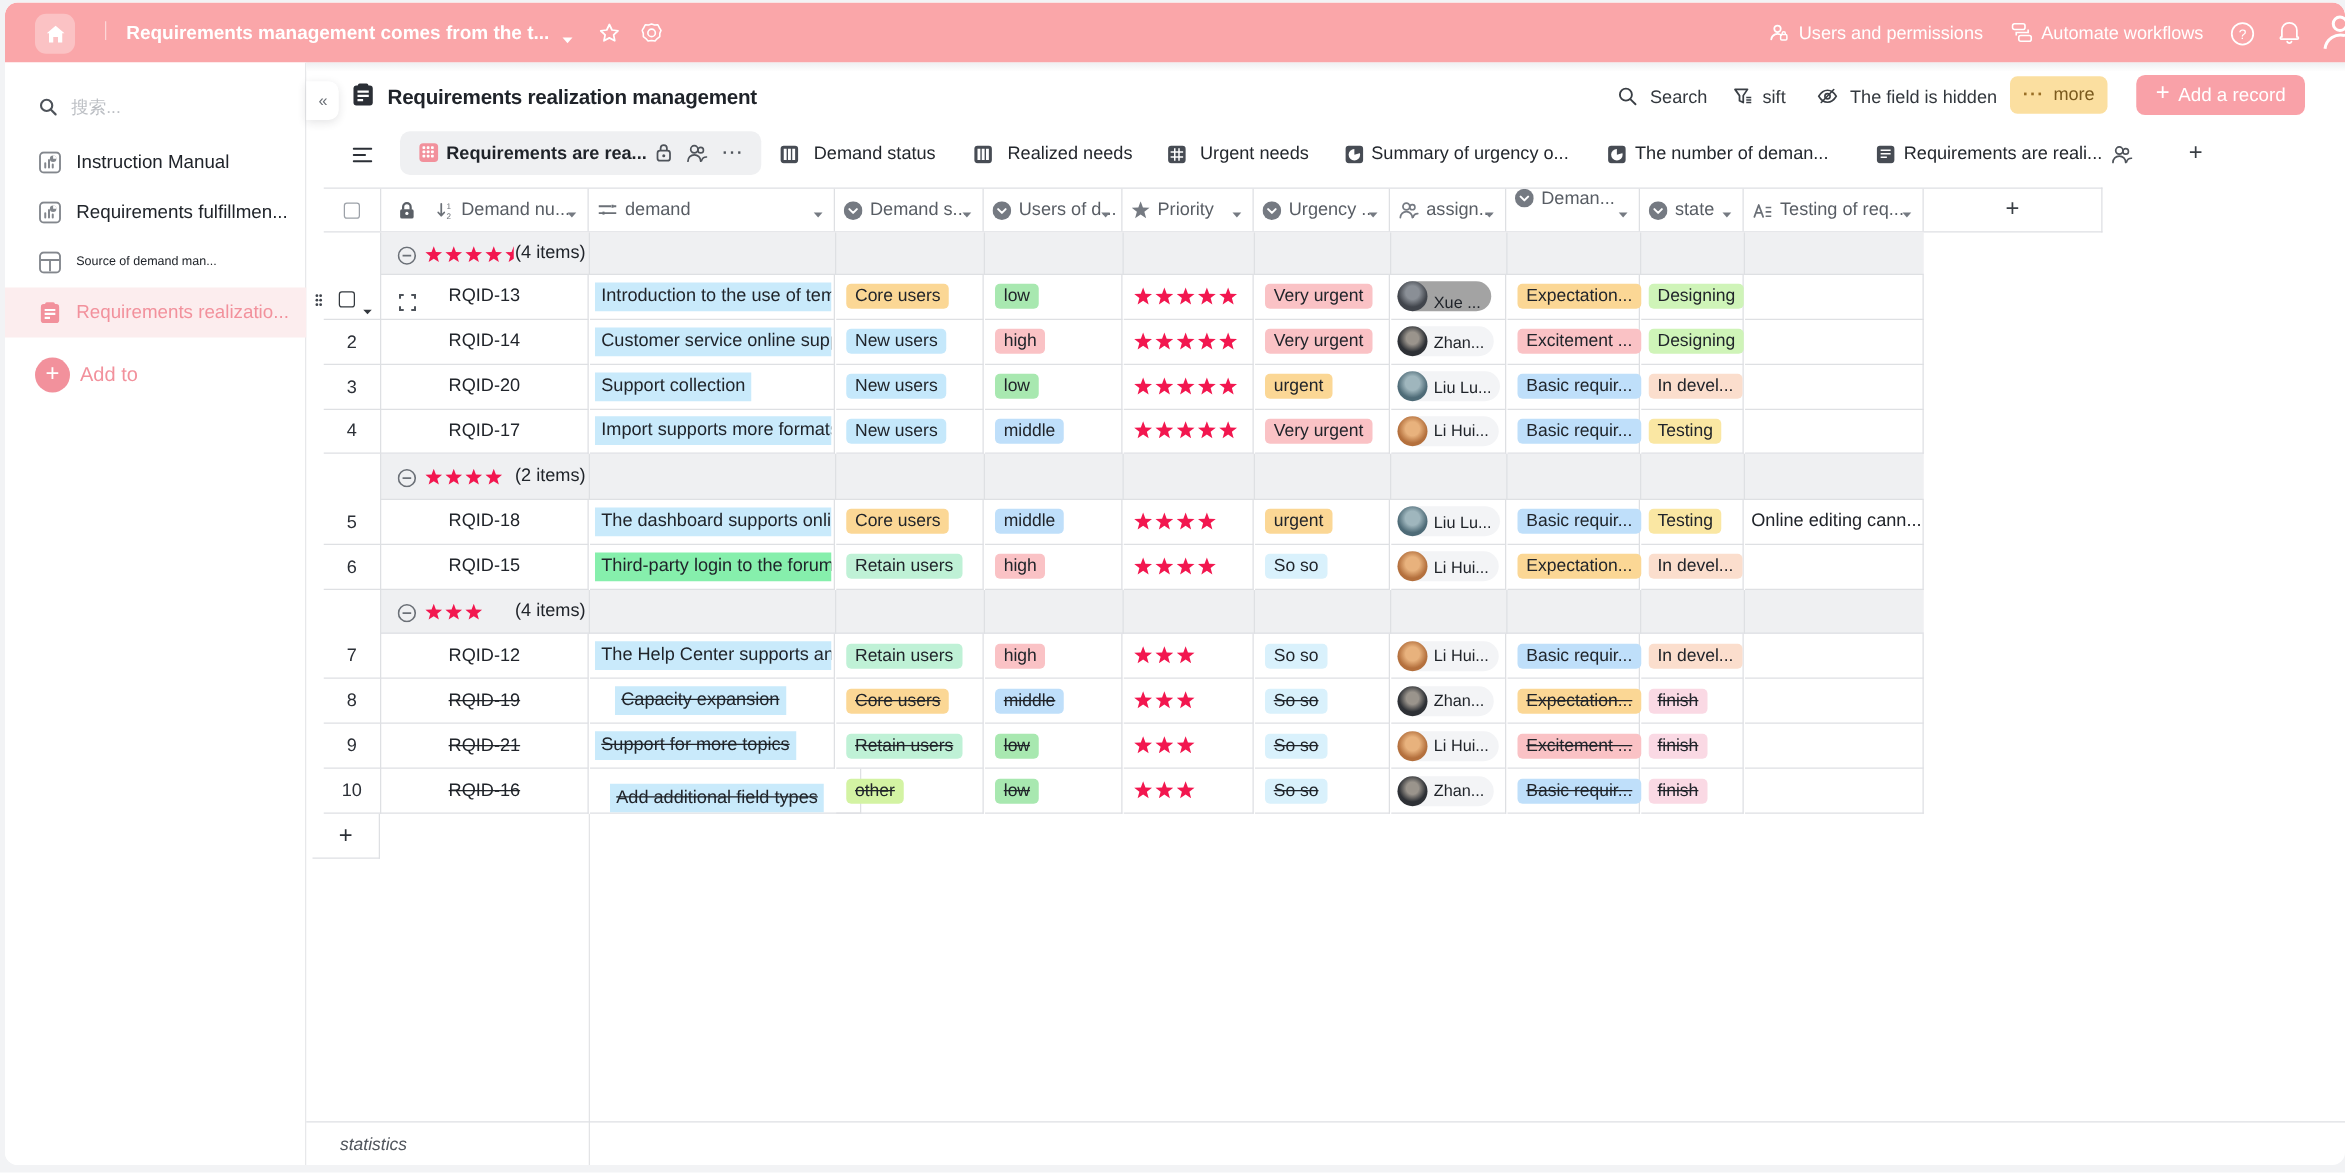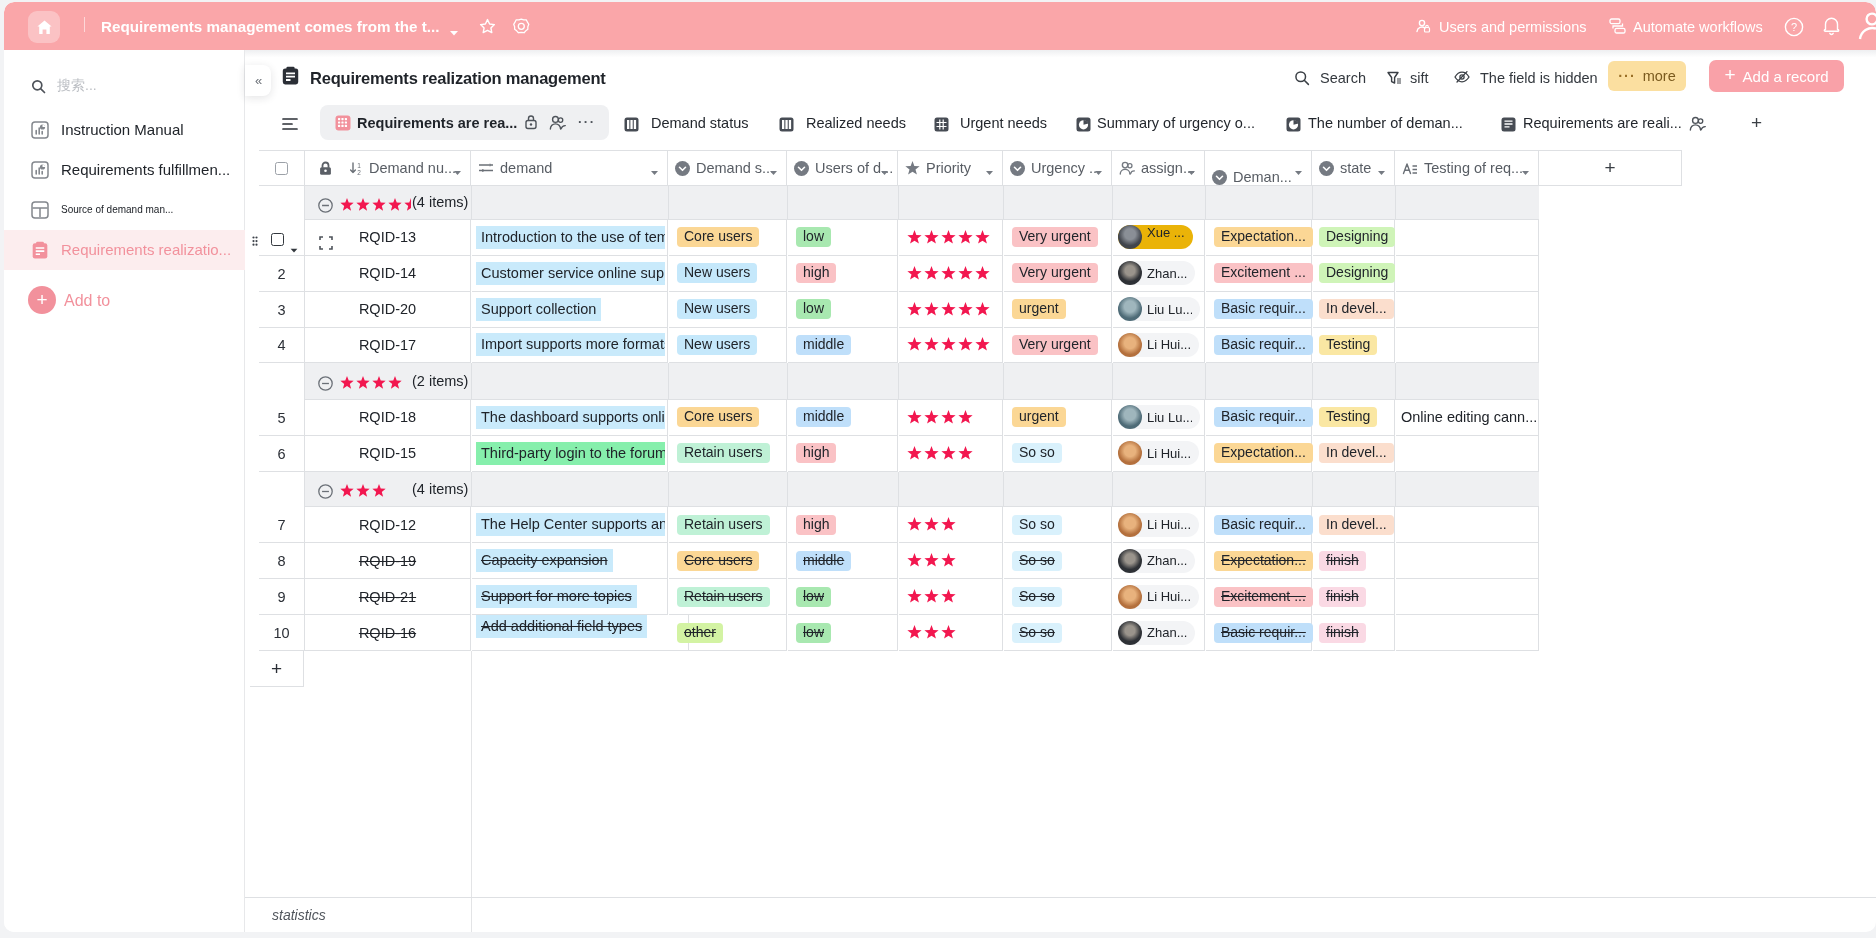--- a/index.html
+++ b/index.html
@@ -259,21 +259,21 @@
         <circle cx="6.08" cy="5.12" r="2.72" stroke="#757A82" stroke-width="1.4" fill="none"></circle>
         <circle cx="10.88" cy="5.76" r="2.08" stroke="#757A82" stroke-width="1.3" fill="none"></circle>
         <path d="M1.28 14.08 a4.8 4.8 0 0 1 9.6 0" stroke="#757A82" stroke-width="1.4" fill="none" stroke-linecap="round"></path>
         <path d="M11.52 13.76 a3.84 3.84 0 0 1 3.84 -2.88" stroke="#757A82" stroke-width="1.3" fill="none" stroke-linecap="round"></path>
       </svg>
       <span style="color:#585D64;font-size:14.5px;margin-left:6px;white-space:nowrap">assign...</span>
       <span style="position:absolute;right:8px;top:13px"><svg width="9" height="6" viewBox="0 0 9 6" style="vertical-align:2px">
           <path d="M1 1 L4.5 5 L8 1 Z" fill="#757A82"></path>
         </svg></span>
     </div>
-<div class="abs" style="left:1201px;top:149px;width:107px;height:34px;border-right:1px solid #DEE0E3;padding-left:7px;display:flex;align-items:flex-end;overflow:hidden">
+<div class="abs" style="left:1201px;top:149px;width:107px;height:34px;border-right:1px solid #DEE0E3;padding-left:7px;display:flex;align-items:flex-start;overflow:hidden">
       <svg width="15" height="15" viewBox="0 0 15 15" style="vertical-align:-3px">
         <circle cx="7.5" cy="7.5" r="7.5" fill="#757A82"></circle>
         <path d="M4.5 6.3 L7.5 9.3 L10.5 6.3" stroke="#fff" stroke-width="1.6" fill="none" stroke-linecap="round" stroke-linejoin="round"></path>
       </svg>
       <span style="color:#585D64;font-size:14.5px;margin-left:6px;white-space:nowrap">Deman...</span>
       <span style="position:absolute;right:8px;top:13px"><svg width="9" height="6" viewBox="0 0 9 6" style="vertical-align:2px">
           <path d="M1 1 L4.5 5 L8 1 Z" fill="#757A82"></path>
         </svg></span>
     </div>
 <div class="abs" style="left:1308px;top:149px;width:83px;height:34px;border-right:1px solid #DEE0E3;padding-left:7px;display:flex;align-items:center;overflow:hidden">
@@ -402,21 +402,21 @@
         <polygon points="24.50,1.00 26.35,5.95 31.63,6.18 27.50,9.47 28.91,14.57 24.50,11.65 20.09,14.57 21.50,9.47 17.37,6.18 22.65,5.95" fill="#F2174F"></polygon>
         <polygon points="41.50,1.00 43.35,5.95 48.63,6.18 44.50,9.47 45.91,14.57 41.50,11.65 37.09,14.57 38.50,9.47 34.37,6.18 39.65,5.95" fill="#F2174F"></polygon>
         <polygon points="58.50,1.00 60.35,5.95 65.63,6.18 61.50,9.47 62.91,14.57 58.50,11.65 54.09,14.57 55.50,9.47 51.37,6.18 56.65,5.95" fill="#F2174F"></polygon>
         <polygon points="75.50,1.00 77.35,5.95 82.63,6.18 78.50,9.47 79.91,14.57 75.50,11.65 71.09,14.57 72.50,9.47 68.37,6.18 73.65,5.95" fill="#F2174F"></polygon>
       </svg>
     </div>
 <div class="abs" style="left:1000px;top:217.5px;width:108px;height:36px;border-right:1px solid #DEE0E3;border-bottom:1px solid #DEE0E3;display:flex;align-items:center;padding-left:8px">
       <span style="display:inline-block;background:#FAC2C5;border-radius:4px;padding:1px 7px 2px;font-size:14px;color:#20242A;line-height:17px;white-space:nowrap">Very urgent</span>
     </div>
 <div class="abs" style="left:1109px;top:217.5px;width:92px;height:36px;border-right:1px solid #DEE0E3;border-bottom:1px solid #DEE0E3;display:flex;align-items:center;padding-left:5px">
-      <span style="display:inline-flex;align-items:flex-start;background:#eab308;border-radius:12px;height:24px;padding-right:8px;max-width:82px">
+      <span style="display:inline-flex;align-items:flex-end;background:#a3a3a3;border-radius:12px;height:24px;padding-right:8px;max-width:82px">
         <span style="width:24px;height:24px;border-radius:50%;background:radial-gradient(circle at 50% 38%, #8a8f96 0 28%, #41454c 60%);flex:0 0 24px"></span>
         <span style="font-size:13px;color:#20242A;margin-left:5px;white-space:nowrap;overflow:hidden">Xue ...</span>
       </span>
     </div>
 <div class="abs" style="left:1202px;top:217.5px;width:106px;height:36px;border-right:1px solid #DEE0E3;border-bottom:1px solid #DEE0E3;display:flex;align-items:center;padding-left:8px">
       <span style="display:inline-block;background:#FBD795;border-radius:4px;padding:1px 7px 2px;font-size:14px;color:#20242A;line-height:17px;white-space:nowrap">Expectation...</span>
     </div>
 <div class="abs" style="left:1309px;top:217.5px;width:82px;height:36px;border-right:1px solid #DEE0E3;border-bottom:1px solid #DEE0E3;display:flex;align-items:center;padding-left:6px">
       <span style="display:inline-block;background:#CFF4B8;border-radius:4px;padding:1px 7px 2px;font-size:14px;color:#20242A;line-height:17px;white-space:nowrap">Designing</span>
     </div>
@@ -651,21 +651,21 @@
     </div>
 <div class="abs" style="left:1309px;top:505px;width:82px;height:36px;border-right:1px solid #DEE0E3;border-bottom:1px solid #DEE0E3;display:flex;align-items:center;padding-left:6px">
       <span style="display:inline-block;background:#FBDECD;border-radius:4px;padding:1px 7px 2px;font-size:14px;color:#20242A;line-height:17px;white-space:nowrap">In devel...</span>
     </div>
 <div class="abs" style="left:1392px;top:505px;width:143px;height:36px;border-right:1px solid #DEE0E3;border-bottom:1px solid #DEE0E3;display:flex;align-items:center;padding-left:5px;overflow:hidden"></div>
 <div class="abs" style="left:255px;top:541px;width:45px;height:36px;border-bottom:1px solid #DEE0E3;display:flex;align-items:center;justify-content:center"></div>
 <div class="abs" style="left:255px;top:541px;width:45px;height:36px;display:flex;align-items:center;justify-content:center;color:#2B2F36;font-size:14.5px">8</div>
 <div class="abs" style="left:300px;top:541px;width:167px;height:36px;border-left:1px solid #DEE0E3;border-right:1px solid #DEE0E3;border-bottom:1px solid #DEE0E3;display:flex;align-items:center;justify-content:center">
       <span style="color:#20242A;font-size:14.5px;text-decoration:line-through;white-space:nowrap">RQID-19</span>
     </div>
-<div class="abs" style="left:468px;top:541px;width:196px;height:36px;border-right:1px solid #DEE0E3;border-bottom:1px solid #DEE0E3;display:flex;align-items:center;padding-left:4px;overflow:hidden">
+<div class="abs" style="left:468px;top:541px;width:196px;height:36px;border-right:1px solid #DEE0E3;border-bottom:1px solid #DEE0E3;display:flex;align-items:center;padding-left:20px;overflow:hidden">
       <span style="background:#C9EAFB;padding:3px 5px;font-size:14.5px;color:#20242A;text-decoration:line-through;white-space:nowrap;display:inline-block;max-width:189px;overflow:hidden;line-height:17px">Capacity expansion</span>
     </div>
 <div class="abs" style="left:665px;top:541px;width:118px;height:36px;border-right:1px solid #DEE0E3;border-bottom:1px solid #DEE0E3;display:flex;align-items:center;padding-left:8px">
       <span style="display:inline-block;background:#FBD795;border-radius:4px;padding:1px 7px 2px;font-size:14px;color:#20242A;text-decoration:line-through;line-height:17px;white-space:nowrap">Core users</span>
     </div>
 <div class="abs" style="left:784px;top:541px;width:110px;height:36px;border-right:1px solid #DEE0E3;border-bottom:1px solid #DEE0E3;display:flex;align-items:center;padding-left:8px">
       <span style="display:inline-block;background:#BFDFFA;border-radius:4px;padding:1px 7px 2px;font-size:14px;color:#20242A;text-decoration:line-through;line-height:17px;white-space:nowrap">middle</span>
     </div>
 <div class="abs" style="left:895px;top:541px;width:104px;height:36px;border-right:1px solid #DEE0E3;border-bottom:1px solid #DEE0E3;display:flex;align-items:center;padding-left:8px">
       <svg width="51" height="17" viewBox="0 0 51 17" style="vertical-align:middle">
@@ -725,21 +725,21 @@
     </div>
 <div class="abs" style="left:1309px;top:577px;width:82px;height:36px;border-right:1px solid #DEE0E3;border-bottom:1px solid #DEE0E3;display:flex;align-items:center;padding-left:6px">
       <span style="display:inline-block;background:#FAD9E4;border-radius:4px;padding:1px 7px 2px;font-size:14px;color:#20242A;text-decoration:line-through;line-height:17px;white-space:nowrap">finish</span>
     </div>
 <div class="abs" style="left:1392px;top:577px;width:143px;height:36px;border-right:1px solid #DEE0E3;border-bottom:1px solid #DEE0E3;display:flex;align-items:center;padding-left:5px;overflow:hidden"></div>
 <div class="abs" style="left:255px;top:613px;width:45px;height:36px;border-bottom:1px solid #DEE0E3;display:flex;align-items:center;justify-content:center"></div>
 <div class="abs" style="left:255px;top:613px;width:45px;height:36px;display:flex;align-items:center;justify-content:center;color:#2B2F36;font-size:14.5px">10</div>
 <div class="abs" style="left:300px;top:613px;width:167px;height:36px;border-left:1px solid #DEE0E3;border-right:1px solid #DEE0E3;border-bottom:1px solid #DEE0E3;display:flex;align-items:center;justify-content:center">
       <span style="color:#20242A;font-size:14.5px;text-decoration:line-through;white-space:nowrap">RQID-16</span>
     </div>
-<div class="abs" style="left:468px;top:613px;width:217px;height:36px;border-right:1px solid #DEE0E3;border-bottom:1px solid #DEE0E3;display:flex;align-items:flex-start;padding-left:4px;overflow:hidden">
+<div class="abs" style="left:468px;top:613px;width:217px;height:36px;border-right:1px solid #DEE0E3;border-bottom:1px solid #DEE0E3;display:flex;align-items:flex-end;padding-left:16px;overflow:hidden">
       <span style="background:#C9EAFB;padding:3px 5px;font-size:14.5px;color:#20242A;text-decoration:line-through;white-space:nowrap;display:inline-block;max-width:189px;overflow:hidden;line-height:17px">Add additional field types</span>
     </div>
 <div class="abs" style="left:665px;top:613px;width:118px;height:36px;border-right:1px solid #DEE0E3;border-bottom:1px solid #DEE0E3;display:flex;align-items:center;padding-left:8px">
       <span style="display:inline-block;background:#D3F3A3;border-radius:4px;padding:1px 7px 2px;font-size:14px;color:#20242A;text-decoration:line-through;line-height:17px;white-space:nowrap">other</span>
     </div>
 <div class="abs" style="left:784px;top:613px;width:110px;height:36px;border-right:1px solid #DEE0E3;border-bottom:1px solid #DEE0E3;display:flex;align-items:center;padding-left:8px">
       <span style="display:inline-block;background:#A8E8B0;border-radius:4px;padding:1px 7px 2px;font-size:14px;color:#20242A;text-decoration:line-through;line-height:17px;white-space:nowrap">low</span>
     </div>
 <div class="abs" style="left:895px;top:613px;width:104px;height:36px;border-right:1px solid #DEE0E3;border-bottom:1px solid #DEE0E3;display:flex;align-items:center;padding-left:8px">
       <svg width="51" height="17" viewBox="0 0 51 17" style="vertical-align:middle">

